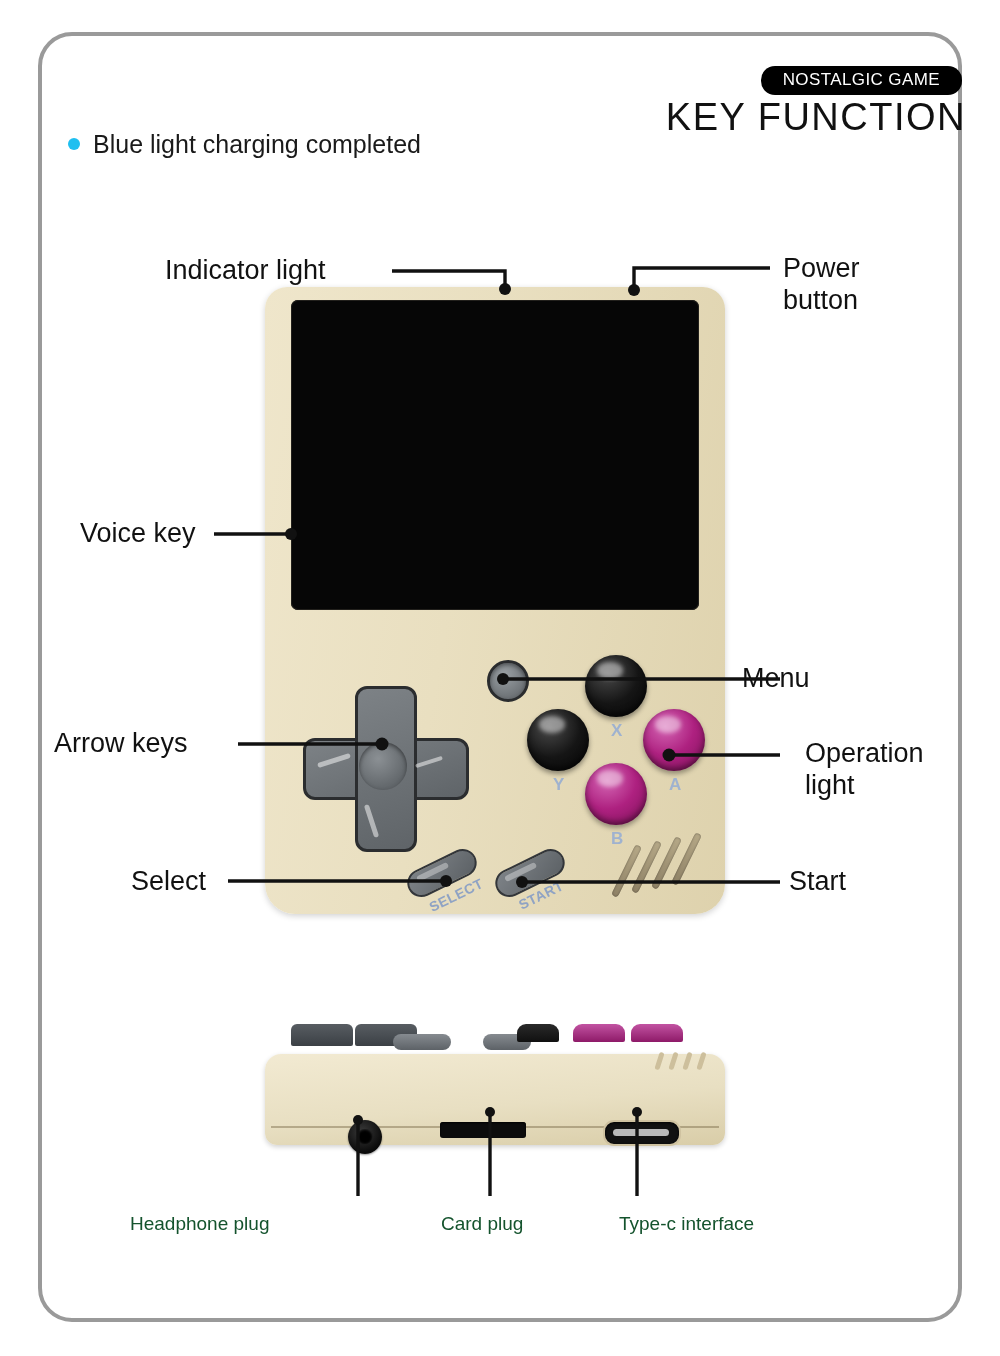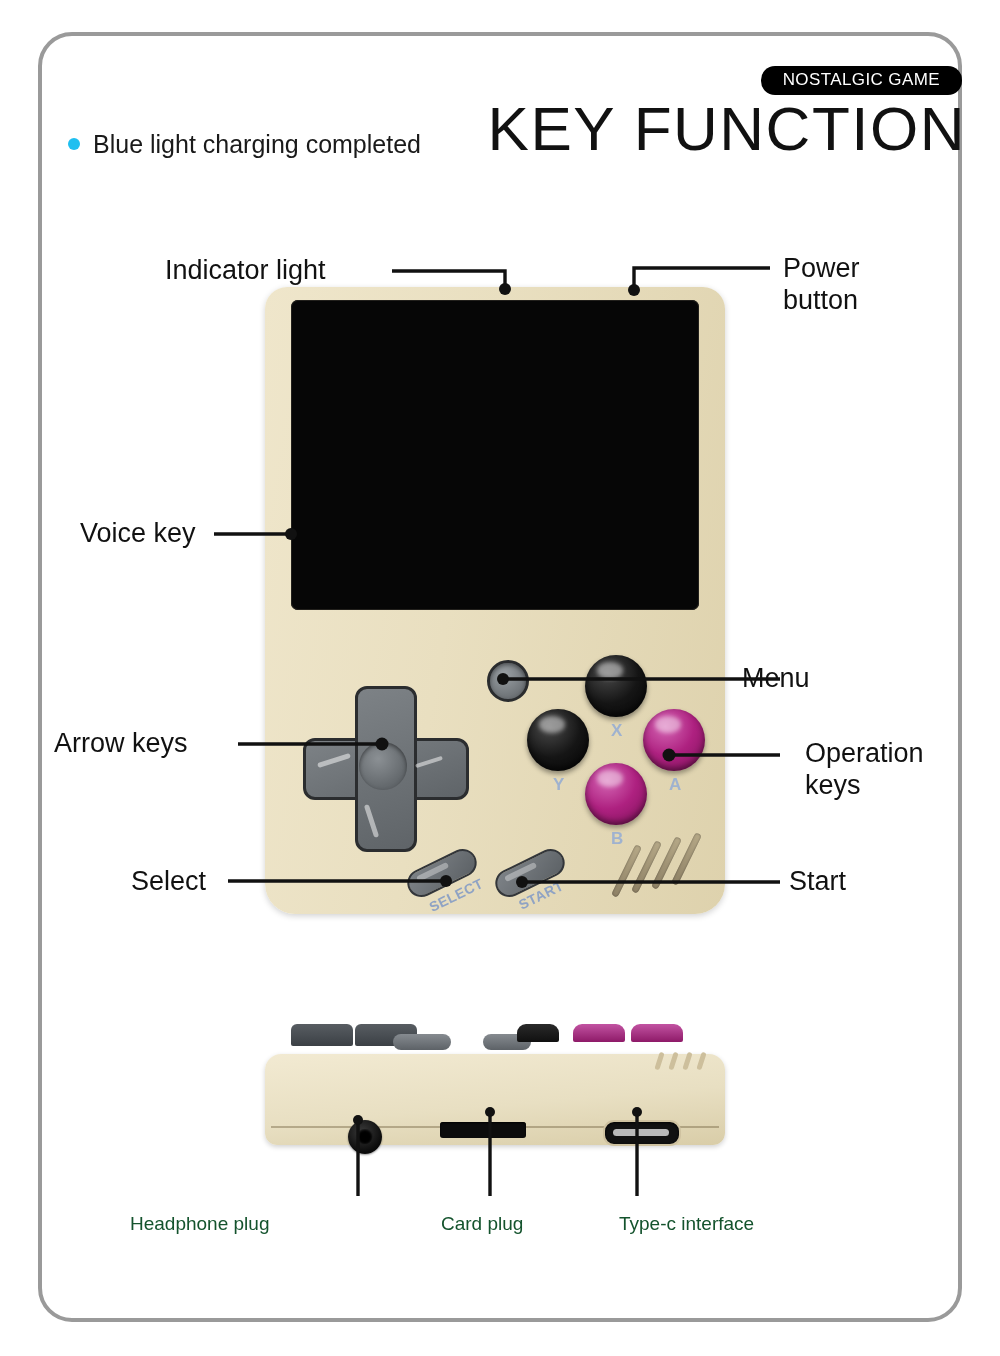--- a/index.html
+++ b/index.html
@@ -15,21 +15,21 @@
 
   
   .badge{
     position:absolute;right:38px;top:66px;
     background:#000;color:#fff;border-radius:14px;
     padding:4px 22px 5px 22px;font-size:17px;letter-spacing:.4px;
     white-space:nowrap;
   }
   .title{
     position:absolute;right:34px;top:98px;
-    font-size:62px;font-weight:400;letter-spacing:1.5px;
+    font-size:38px;font-weight:400;letter-spacing:1.5px;
     color:#111;white-space:nowrap;line-height:1;
   }
 
   
   .legend{position:absolute;left:68px;top:124px;}
   .legend-row{display:flex;align-items:center;height:40px;}
   .dot{width:12px;height:12px;border-radius:50%;margin-right:13px;flex:0 0 auto;}
   .legend-text{font-size:25px;color:#1a1a1a;white-space:nowrap;}
 
   
@@ -269,20 +269,20 @@
 </div>
 
 <div class="lbl" style="left:80px;top:518px;">Voice key</div>
 <div class="lbl" style="left:54px;top:728px;">Arrow keys</div>
 <div class="lbl" style="left:131px;top:866px;">Select</div>
 
 <div class="lbl r" style="left:742px;top:663px;">Menu</div>
 
 <div class="lbl r" style="left:789px;top:738px;margin-left:16px;">
   <div>Operation</div>
-  <div>keys</div>
+  <div>light</div>
 </div>
 
 <div class="lbl r" style="left:789px;top:866px;">Start</div>
 
 <div class="bot-lbl" style="left:130px;top:1213px;">Headphone plug</div>
 <div class="bot-lbl" style="left:441px;top:1213px;">Card plug</div>
 <div class="bot-lbl" style="left:619px;top:1213px;">Type-c interface</div>
 
 </body></html>

